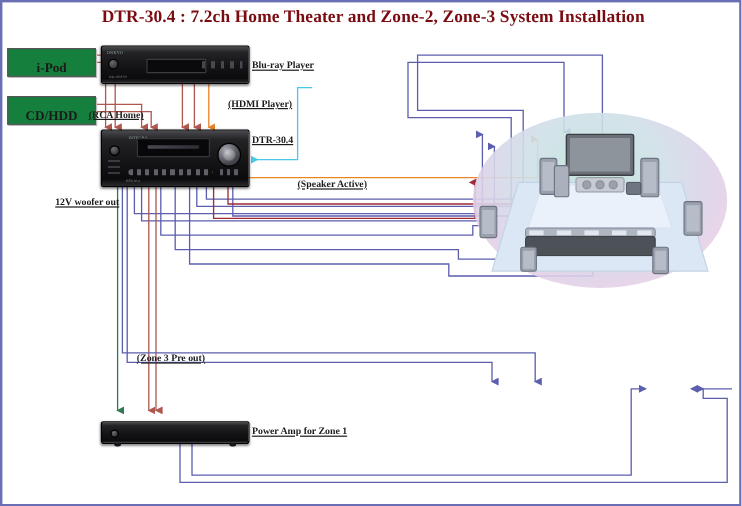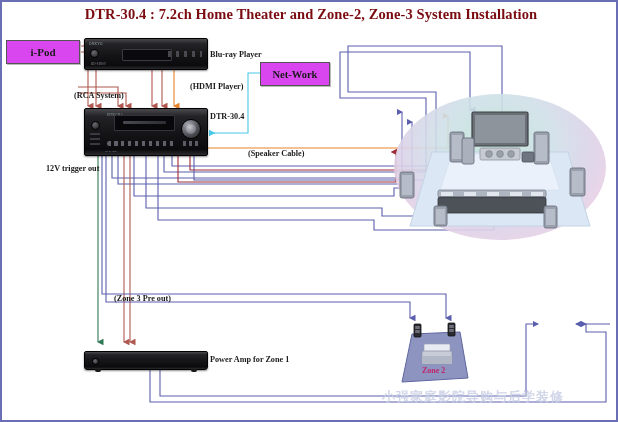--- a/index.html
+++ b/index.html
@@ -13,34 +13,34 @@
   
   #title{
     left:0;top:4px;width:618px;text-align:center;
     font-family:"Liberation Serif", serif;
     font-weight:bold;font-size:14.5px;color:#7a0b10;letter-spacing:.1px;
     white-space:nowrap;
   }
 
   
   .srcbox{
-    border:1.5px solid #555;background:#d946ef;
+    border:1.5px solid #555;background:#15803d;
     font-family:"Liberation Serif", serif;
     font-weight:bold;font-size:11px;color:#1a1a1a;
-    display:flex;align-items:center;justify-content:center;
+    display:flex;align-items:flex-end;justify-content:center;
     box-shadow:1px 1px 0 #bbb;
   }
   #ipod{left:4px;top:38px;width:72px;height:22px;}
   #cdhdd{left:4px;top:78px;width:72px;height:22px;}
   #network{left:258px;top:60px;width:68px;height:22px;font-size:10.5px;}
 
   
   .lab{
     font-family:"Liberation Serif", serif;
-    font-size:8.2px;color:#1b1b1b;white-space:nowrap;font-weight:bold;
+    font-size:8.2px;color:#1b1b1b;white-space:nowrap;font-weight:bold;text-decoration:underline;
   }
 
   
   .dev{
     background:linear-gradient(180deg,#4a4a4e 0%,#232326 16%,#141416 55%,#0b0b0d 88%,#2b2b2f 100%);
     border:1px solid #000;border-radius:2px;
     box-shadow:0 1px 2px rgba(0,0,0,.45);
   }
   #bluray{left:82px;top:36px;width:122px;height:30px;}
   #bluray .slot{position:absolute;left:30%;top:34%;width:40%;height:32%;
@@ -199,22 +199,22 @@
       <path d="M158,366 V394 H524 V322 H536" stroke="#5b5fae" marker-end="url(#ar-spk-r)"></path>
       <path d="M604,330 H596" stroke="#5b5fae" opacity="0"></path>
       <path d="M584,322 H572" stroke="#5b5fae" marker-end="url(#ar-spk-l)" opacity="0"></path>
       <path d="M608,322 H574" stroke="#5b5fae" marker-end="url(#ar-spk-l)"></path>
     </g>
   </svg>
 
   <div class="abs srcbox" id="ipod">
     <span>i-Pod</span>
   </div>
-  <div class="abs srcbox" id="network">
-    <span>Net-Work</span>
+  <div class="abs srcbox" id="cdhdd">
+    <span>CD/HDD</span>
   </div>
 
   <div class="abs dev" id="bluray">
     <div class="brand">ONKYO</div>
     <div class="knob"></div>
     <div class="slot"></div>
     <div class="btns"></div>
     <div class="txt">BD-SP809</div>
   </div>
 
@@ -234,24 +234,24 @@
   <div class="abs dev" id="poweramp">
     <div class="led"></div>
     <div class="foot" style="left:10px"></div>
       <div class="foot" style="right:10px"></div>
   </div>
 
   <div class="abs lab" style="left:208px;top:48px">Blu-ray Player</div>
   <div class="abs lab" style="left:208px;top:110px">DTR-30.4</div>
   <div class="abs lab" style="left:208px;top:353px">Power Amp for Zone 1</div>
 
-  <div class="abs lab" style="left:72px;top:89px">(RCA System)</div>
+  <div class="abs lab" style="left:72px;top:89px">(RCA Home)</div>
   <div class="abs lab" style="left:188px;top:80px">(HDMI Player)</div>
-  <div class="abs lab" style="left:246px;top:147px">(Speaker Cable)</div>
-  <div class="abs lab" style="left:44px;top:162px">12V trigger out</div>
+  <div class="abs lab" style="left:246px;top:147px">(Speaker Active)</div>
+  <div class="abs lab" style="left:44px;top:162px">12V woofer out</div>
   <div class="abs lab" style="left:112px;top:292px">(Zone 3 Pre out)</div>
 
   <div class="abs" id="room">
     <div id="roomhalo"></div>
     <svg width="212" height="146" style="position:absolute;left:0;top:0" xmlns="http://www.w3.org/2000/svg">
 
       <polygon points="38,58 174,58 196,132 16,132" fill="#dbe7f4" stroke="#c3d3e6" stroke-width="1"></polygon>
       <polygon points="58,60 154,60 166,96 46,96" fill="#eaf1fa" stroke="#d4e0ee" stroke-width=".7"></polygon>
 
       <rect x="78" y="18" width="56" height="34" rx="1.5" fill="#6b7076" stroke="#3d4045" stroke-width="1.2"></rect>
@@ -283,33 +283,16 @@
       <rect x="116" y="98" width="12" height="4" fill="#e2e7ee"></rect>
       <rect x="137" y="98" width="12" height="4" fill="#e2e7ee"></rect>
 
       <rect x="40" y="112" width="13" height="20" rx="2" fill="#9aa1ad" stroke="#6b7280" stroke-width=".9"></rect>
       <rect x="42" y="115" width="9" height="15" fill="#b7bdc8"></rect>
       <rect x="150" y="112" width="13" height="22" rx="2" fill="#9aa1ad" stroke="#6b7280" stroke-width=".9"></rect>
       <rect x="152" y="115" width="9" height="16" fill="#b7bdc8"></rect>
     </svg>
   </div>
 
-  <div class="abs zoneroom" id="zone2">
-    <svg width="78" height="68" xmlns="http://www.w3.org/2000/svg">
-      <polygon points="14,14 62,12 70,58 4,62" fill="#8d94c0" stroke="#5f66a0" stroke-width="1"></polygon>
-      <rect x="26" y="24" width="26" height="8" rx="1" fill="#e8ebf2" stroke="#9aa0b4" stroke-width=".6"></rect>
-      <rect x="24" y="31" width="30" height="13" rx="1.5" fill="#c8ccd8" stroke="#8f95a8" stroke-width=".8"></rect>
-      <rect x="24" y="36" width="30" height="8" fill="#b3b8c6"></rect>
-
-      <rect x="16" y="4" width="7" height="13" rx="1" fill="#2a2a30" stroke="#111" stroke-width=".8"></rect>
-      <rect x="17.2" y="6" width="4.6" height="3" fill="#6e6e7a"></rect>
-      <rect x="17.2" y="10" width="4.6" height="3" fill="#6e6e7a"></rect>
-      <rect x="50" y="3" width="7" height="13" rx="1" fill="#2a2a30" stroke="#111" stroke-width=".8"></rect>
-      <rect x="51.2" y="5" width="4.6" height="3" fill="#6e6e7a"></rect>
-      <rect x="51.2" y="9" width="4.6" height="3" fill="#6e6e7a"></rect>
-    </svg>
-    <div class="abs zone2lbl" style="left:24px;top:46px;color:#c0266b">Zone 2</div>
-  </div>
-
-
-  <div class="abs" id="wm">小强家庭影院导购与后学装修</div>
+
+
 
 </div>
 
 </body></html>

